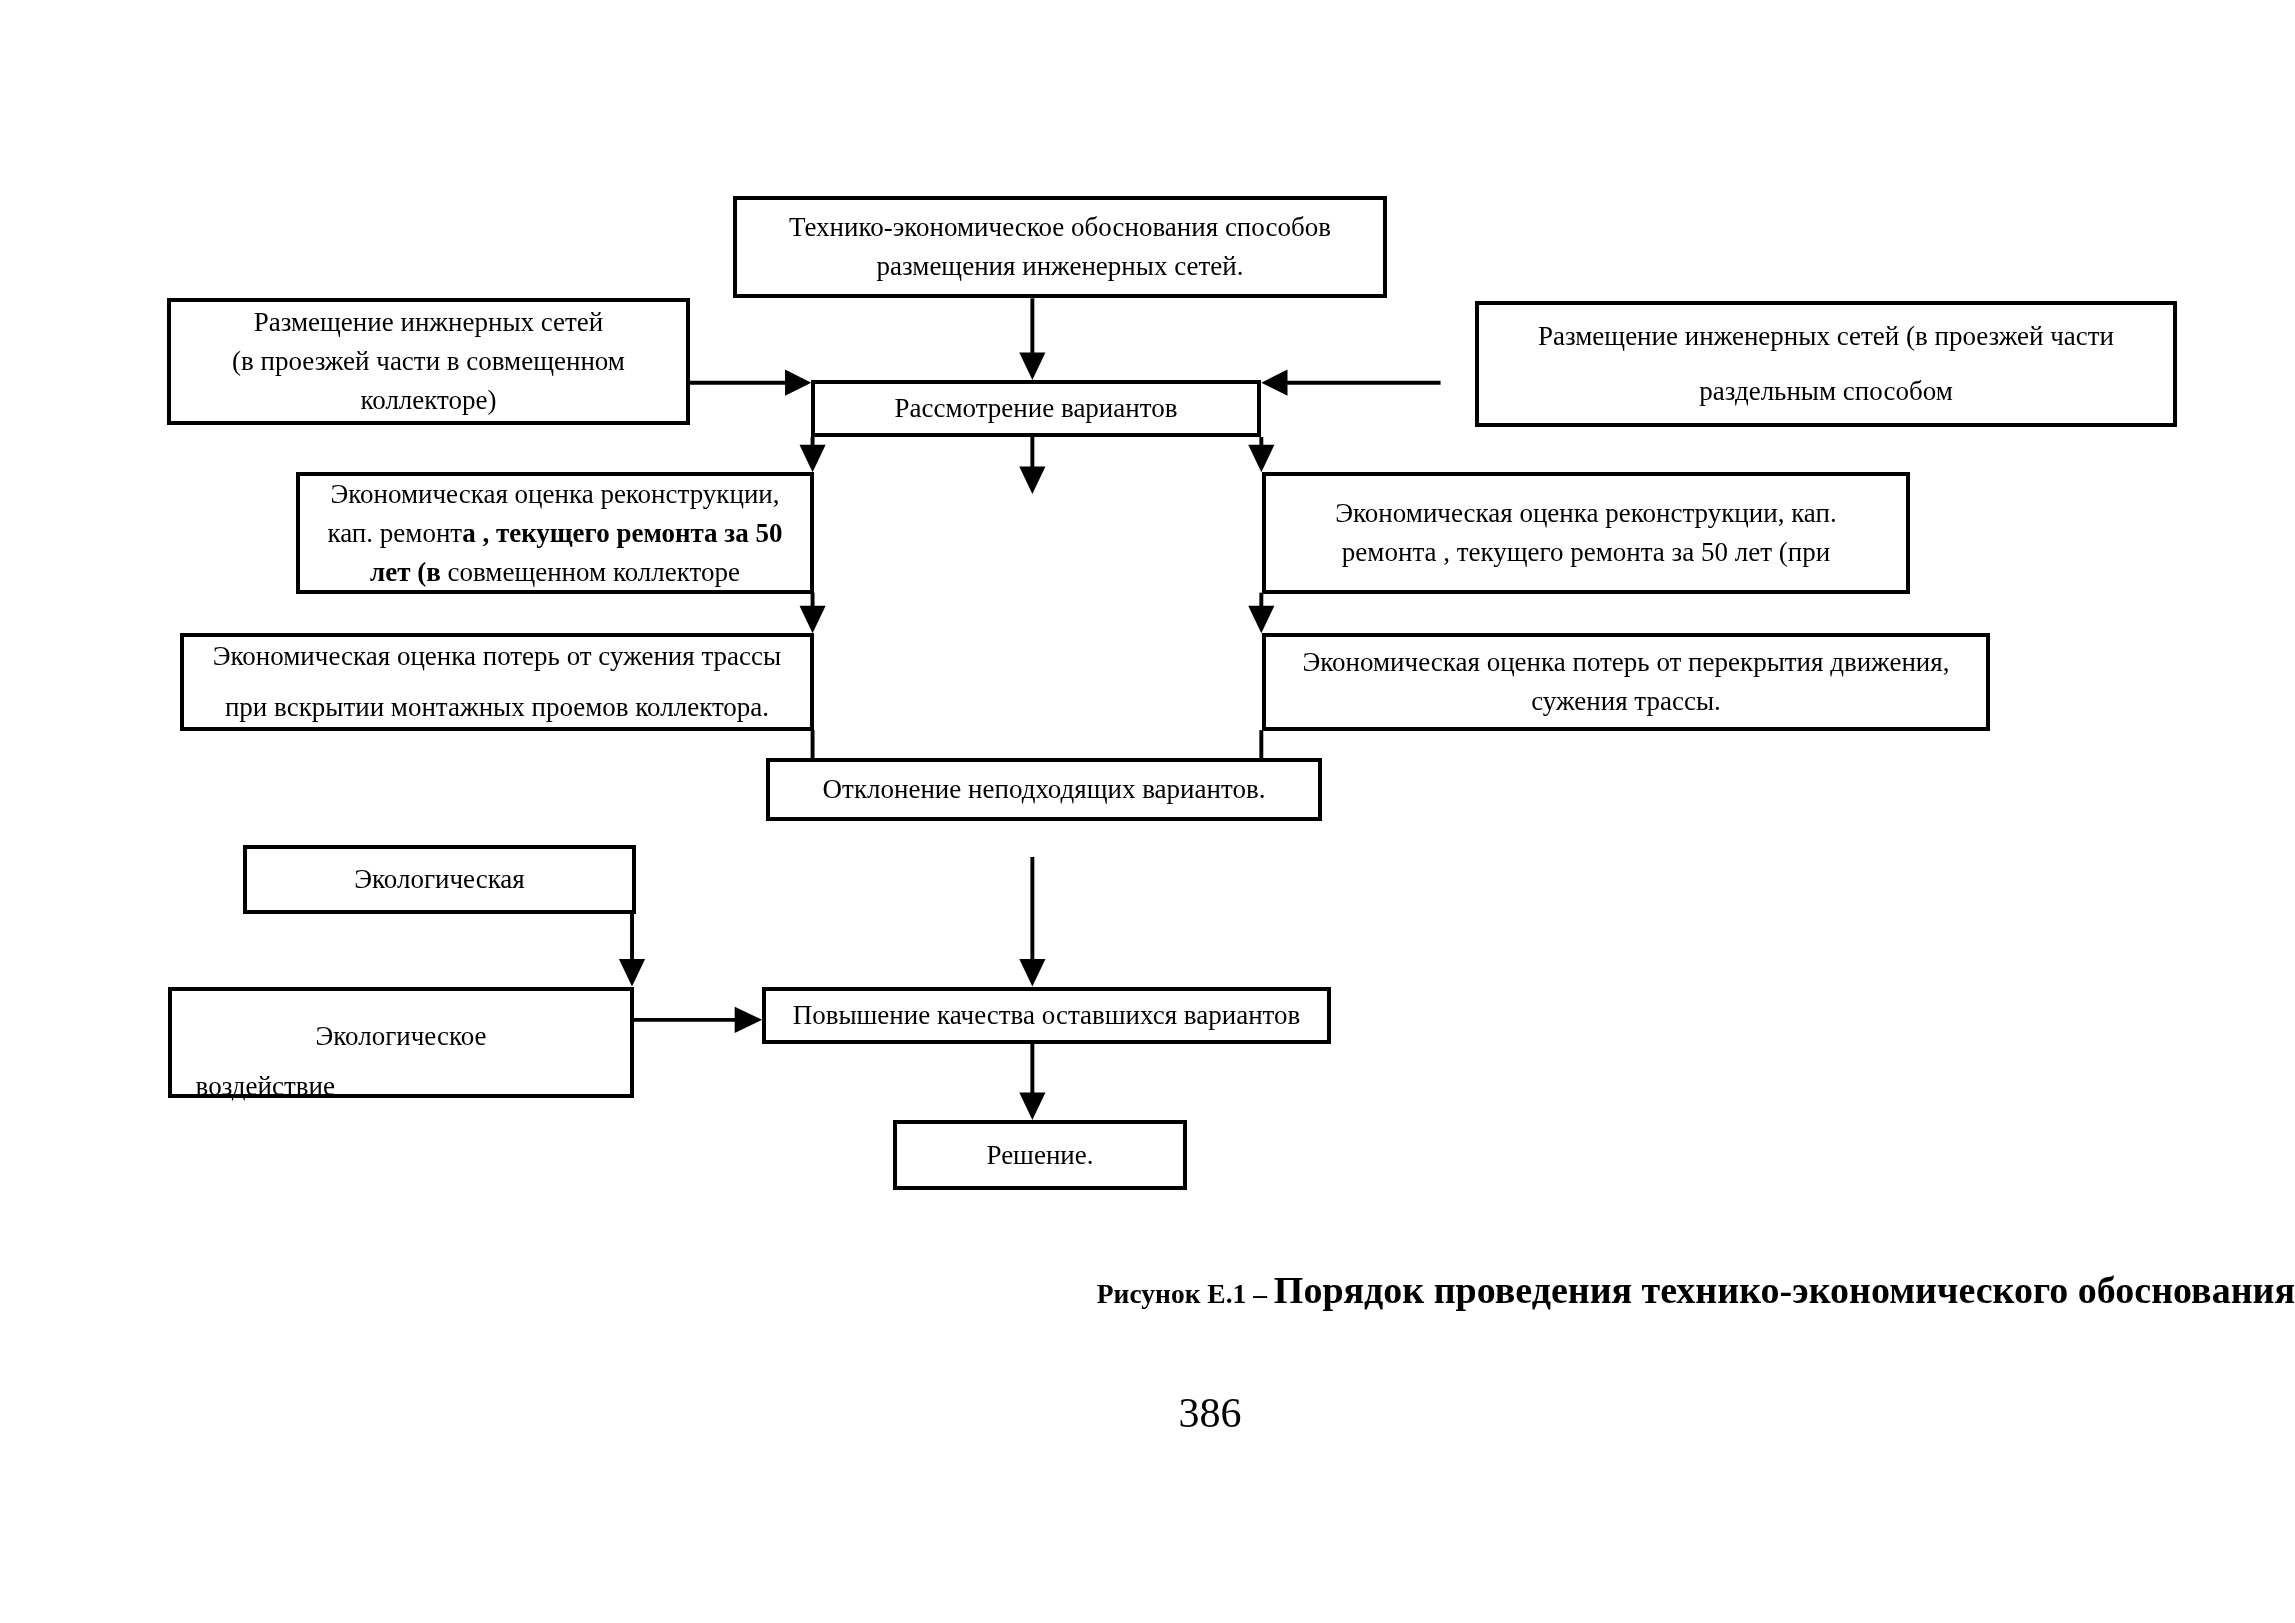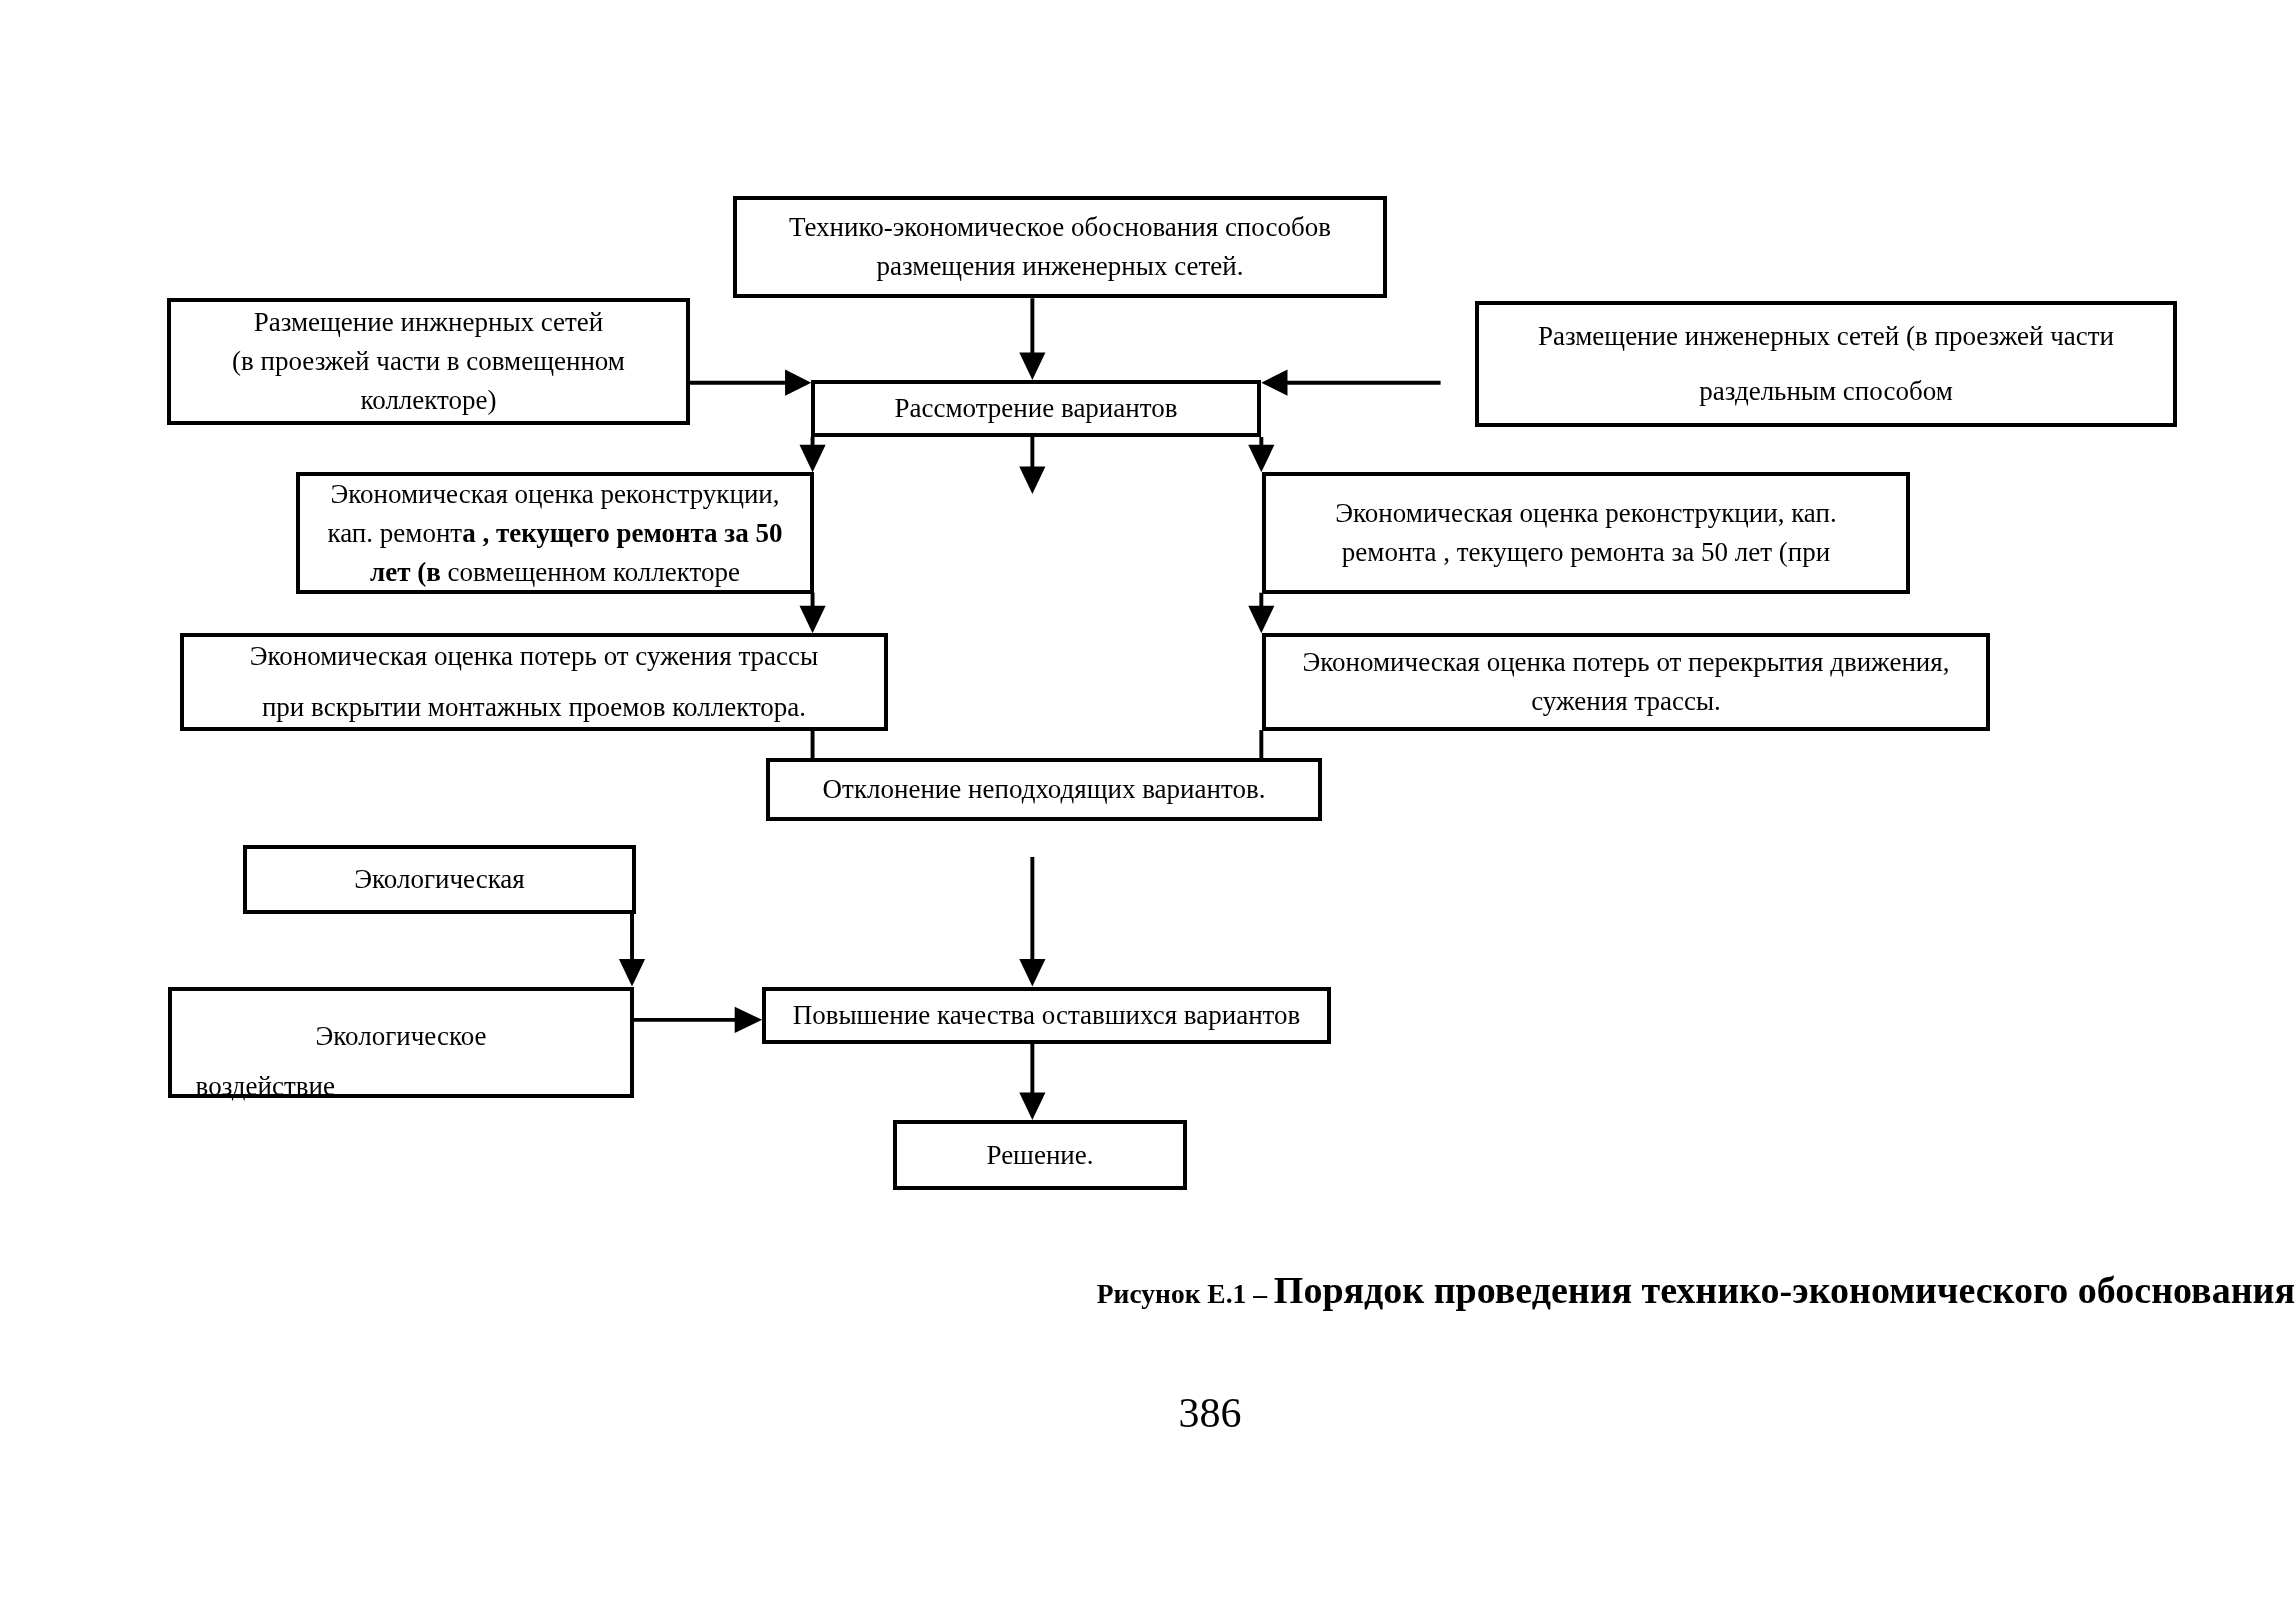--- a/index.html
+++ b/index.html
@@ -28,21 +28,21 @@
   .node .line { width: 100%; white-space: nowrap; text-align: center; }
   .node .line.align-left { text-align: left; padding-left: 23.6px; }
   .node .line b, .node .line .bold { font-weight: bold; }
 
   #feasibility        { left:733px; top:196px;  width:654px; height:102px; }
   #placement_combined { left:167px;  top:298px;  width:523px;  height:127px; }
   #placement_separate { left:1440px; top:301px;  width:702px; height:126px; line-height:55px;margin-left:35px; }
   #consider           { left:811px; top:380px;  width:450px;  height:57px;  }
   #eval_combined      { left:296px;  top:472px;  width:518px;  height:122px; }
   #eval_separate      { left:1262px; top:472px;  width:648px;  height:122px; }
-  #losses_combined    { left:180px;  top:633px;  width:708px;  height:98px;gap:12px; }
+  #losses_combined    { left:180px;  top:633px;  width:634px;  height:98px;gap:12px; }
   #losses_separate    { left:1262px; top:633px;  width:728px; height:98px; }
   #reject             { left:766px; top:758px; width:556px;  height:63px;  }
   #ecological         { left:243px;  top:845px; width:393px;  height:69px; }
   #eco_impact         { left:168px;  top:987px; width:466px;  height:111px; line-height:50px; justify-content:flex-start; padding-top:20px; }
   #improve            { left:762px; top:987px; width:569px;  height:57px;  }
   #decision           { left:893px; top:1120px; width:294px;  height:70px; }
 
   .caption {
     position:absolute;
     left:0; top:1268px;

